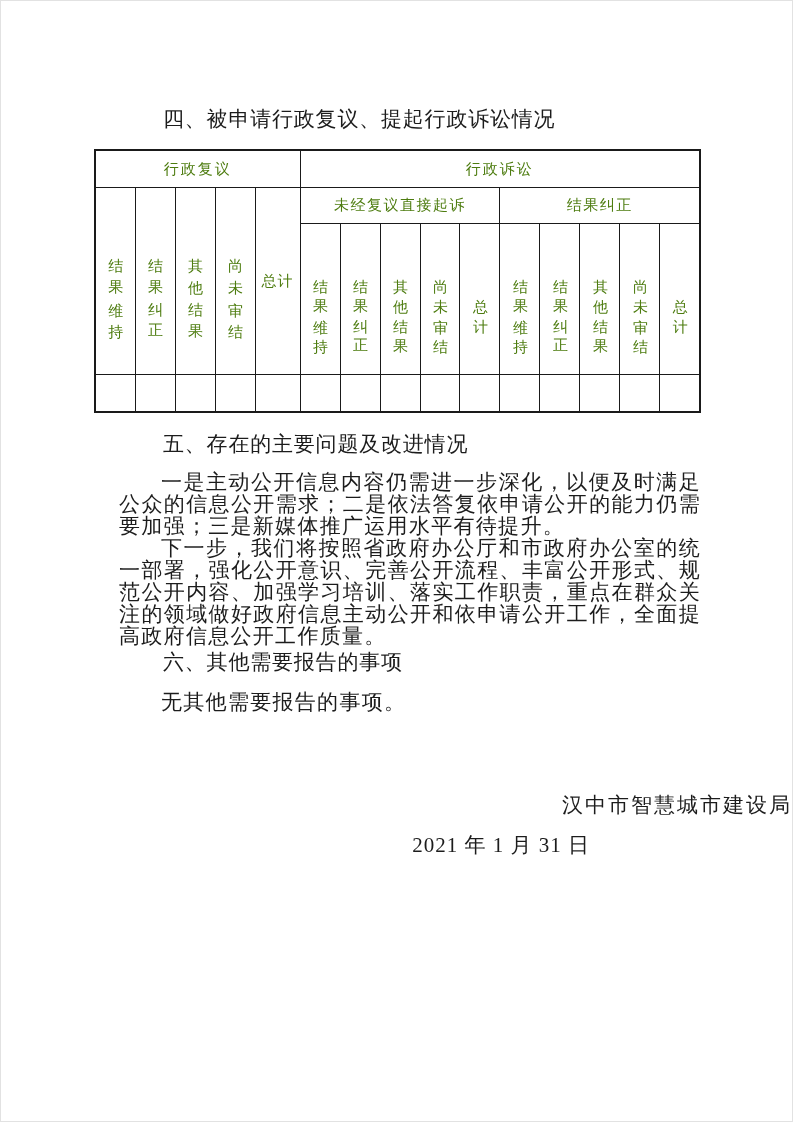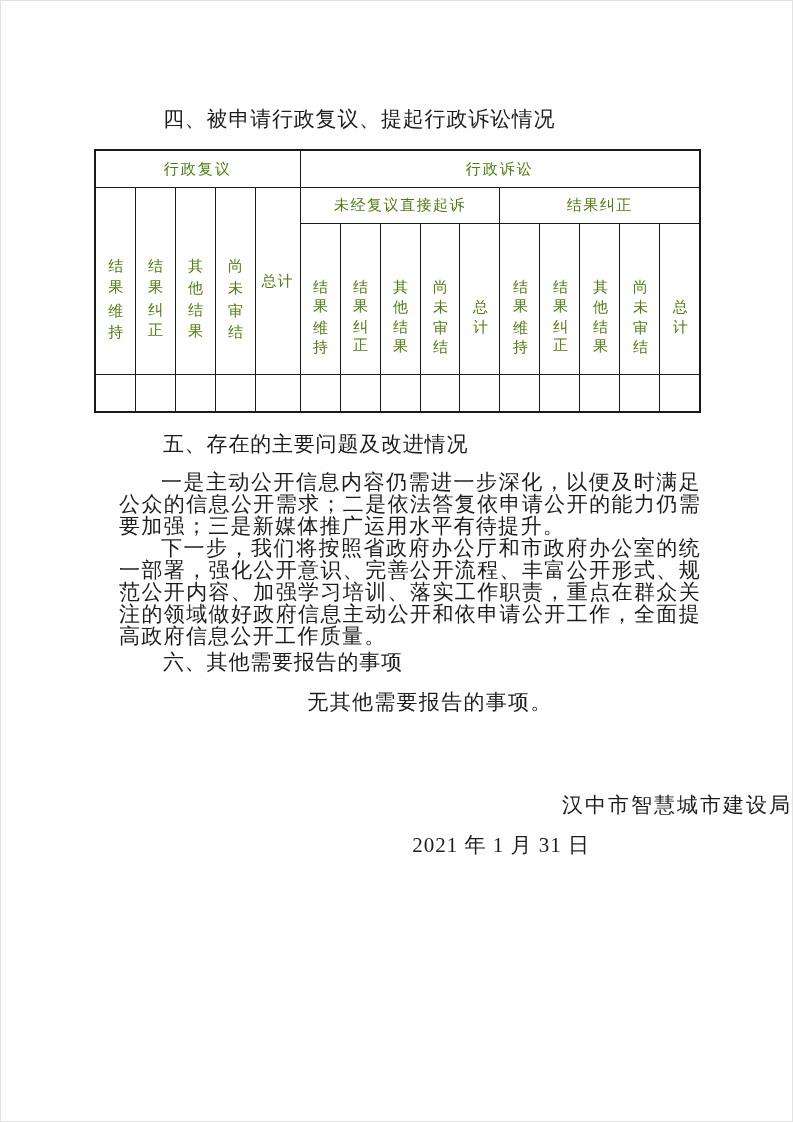--- a/index.html
+++ b/index.html
@@ -66,21 +66,20 @@
     line-height: 22px;
     text-align: justify;
   }
   .body-text p { margin: 0; text-indent: 2em; }
   .single-line {
     margin: 6px 93px 0 118px;
     font-size: 21px;
     letter-spacing: 1.3px;
     line-height: 38px;
     text-indent: 2em;
-    text-align: center;
   }
   
   .sig { margin-top: 64px; text-align: right; font-size: 21px; line-height: 40px; }
   .sig-org  { letter-spacing: 2px; }
   .sig-date { padding-right: 202px; letter-spacing: 1px; }
 </style>
 </head>
 <body>
 
 <div class="page">

